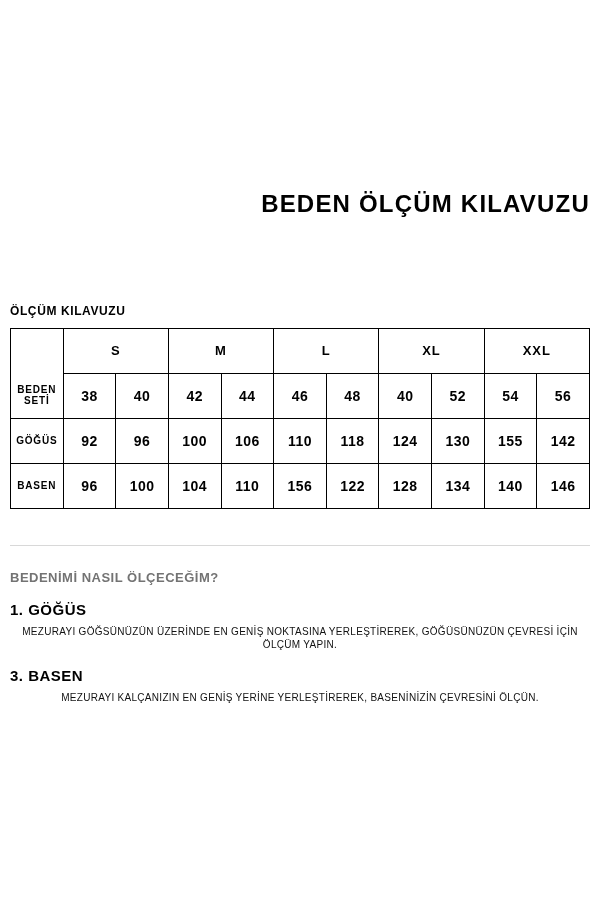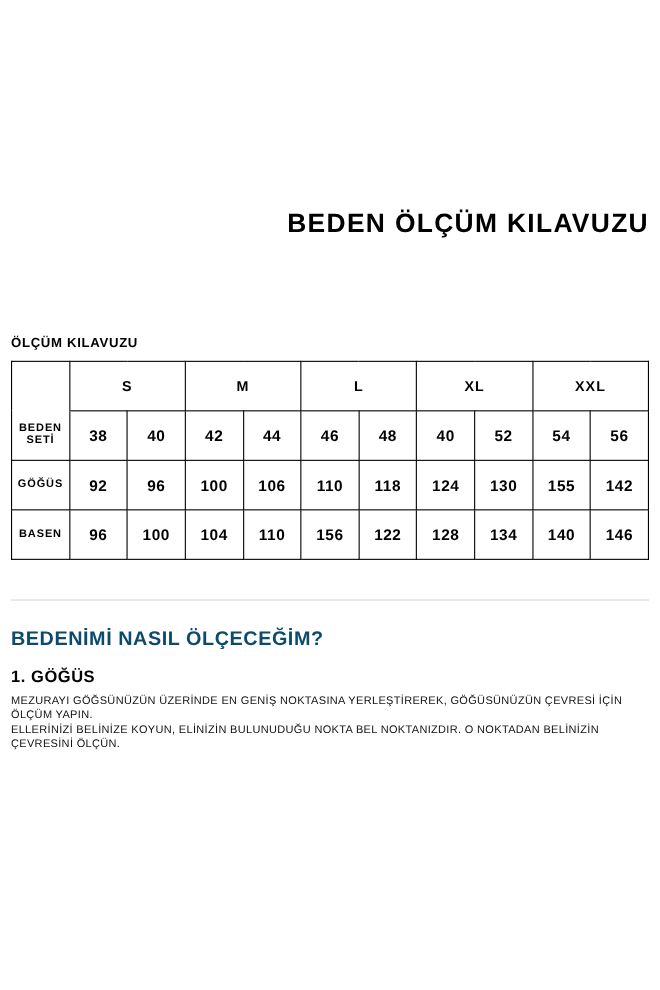--- a/index.html
+++ b/index.html
@@ -77,40 +77,41 @@
     letter-spacing: 0.4px;
     margin-top: 6px;
     color: #111;
   }
   .hr {
     border: none;
     border-top: 1px solid #d8d8d8;
     margin: 36px 0 0 0;
   }
   .howto-title {
-    font-size: 18px;
+    font-size: 13px;
     font-weight: bold;
     letter-spacing: 0.5px;
     margin-top: 24px;
     margin-bottom: 14px;
-    color: #0c4a6e;
+    color: #737373;
   }
   .step-head {
     font-size: 15px;
     font-weight: bold;
     letter-spacing: 0.5px;
     margin-top: 16px;
     margin-bottom: 7px;
     color: #000;
   }
   .step-body {
     font-size: 10px;
     letter-spacing: 0.3px;
     line-height: 1.3;
     color: #111;
+    text-align: center;
   }
 </style>
 </head>
 <body>
 
 <div class="page">
 
   <h1 class="main-title">BEDEN ÖLÇÜM KILAVUZU</h1>
 
   <h2 class="section-title">ÖLÇÜM KILAVUZU</h2>
@@ -170,16 +171,19 @@
 
   <hr class="hr">
 
   <h2 class="howto-title">BEDENİMİ NASIL ÖLÇECEĞİM?</h2>
 
   <div>
     <div class="step-head">1. GÖĞÜS</div>
     <div class="step-body">MEZURAYI GÖĞSÜNÜZÜN ÜZERİNDE EN GENİŞ NOKTASINA YERLEŞTİREREK, GÖĞÜSÜNÜZÜN ÇEVRESİ İÇİN ÖLÇÜM YAPIN.</div>
   </div>
   <div>
-    <div class="step-body">ELLERİNİZİ BELİNİZE KOYUN, ELİNİZİN BULUNUDUĞU NOKTA BEL NOKTANIZDIR. O NOKTADAN BELİNİZİN ÇEVRESİNİ ÖLÇÜN.</div>
+  </div>
+  <div>
+    <div class="step-head">3. BASEN</div>
+    <div class="step-body">MEZURAYI KALÇANIZIN EN GENİŞ YERİNE YERLEŞTİREREK, BASENİNİZİN ÇEVRESİNİ ÖLÇÜN.</div>
   </div>
 
 </div>
 
 </body></html>

